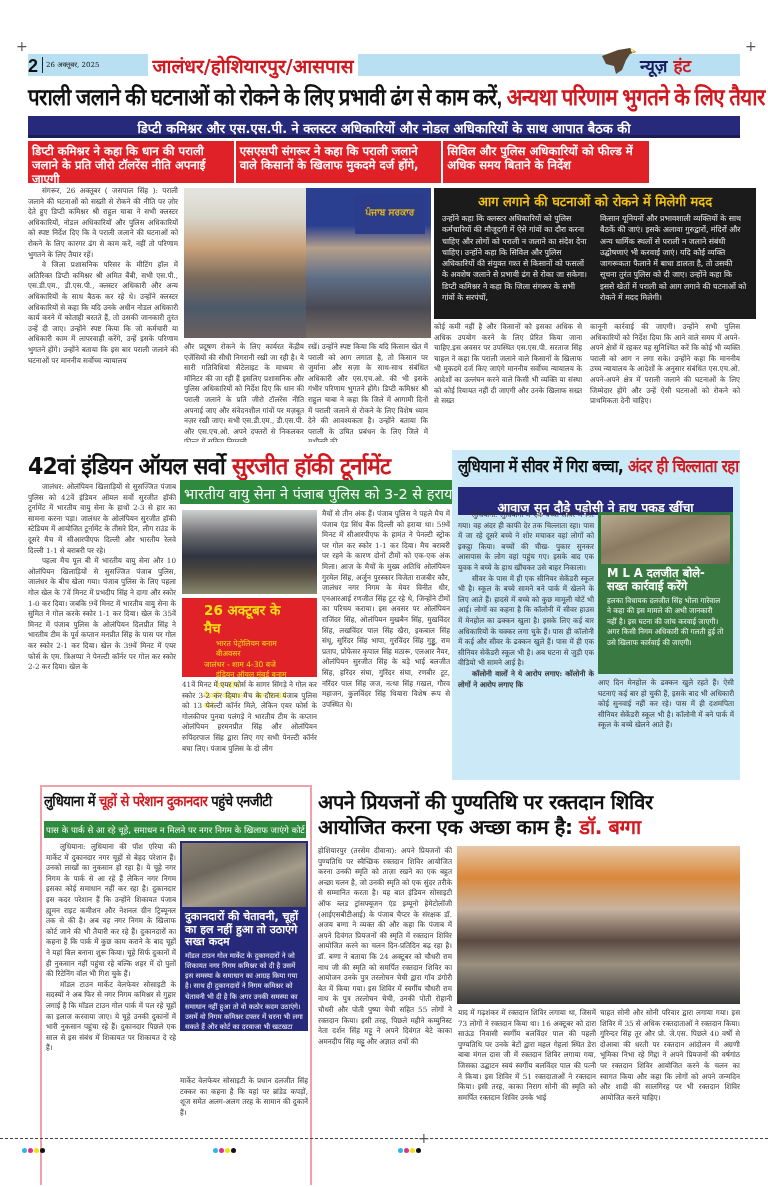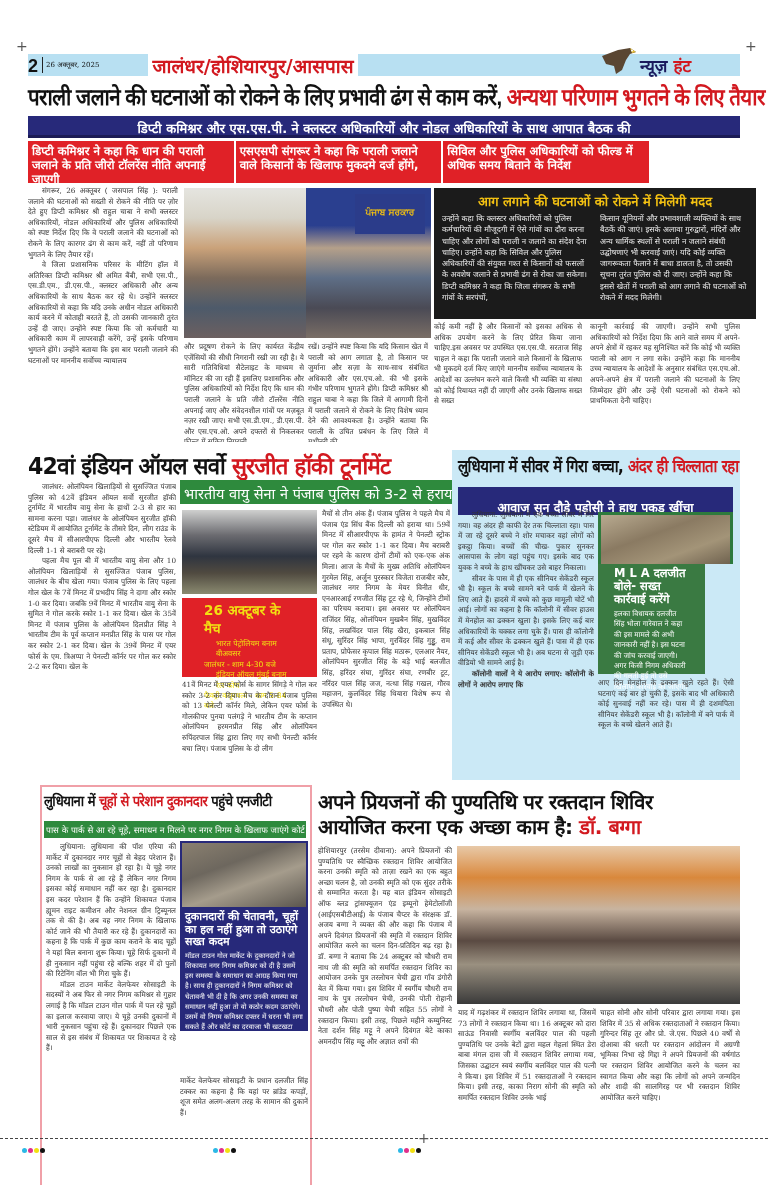--- a/index.html
+++ b/index.html
@@ -34,21 +34,21 @@
   .green-sub{left:180px;top:480px;width:272px;height:24px;background:#2e8a3d;color:#fff;font-size:14.5px;font-family:"DejaVu Sans",sans-serif;padding:3px 4px;white-space:nowrap;overflow:hidden}
   .hockey-photo{left:182px;top:510px;width:135px;height:84px;background:linear-gradient(180deg,#cfd0cf 0%,#6b6b70 30%,#2f3540 55%,#504a40 75%,#8a8a70 100%)}
   .match-box{left:182px;top:598px;width:135px;height:79px;background:#e02127;padding:3px 22px}
   .match-box h4{color:#f2e012;font-size:13.5px;font-family:"DejaVu Sans",sans-serif;margin-bottom:2px}
   .match-box div{color:#f2e012;font-size:7.6px;line-height:10.4px;font-family:"DejaVu Sans",sans-serif}
   .ludh-box{left:452px;top:450px;width:288px;height:330px;background:#cbe9f6}
   .ludh-head{left:458px;top:454px;font-size:17px;font-weight:bold;font-family:"DejaVu Sans",sans-serif;white-space:nowrap;letter-spacing:-0.6px;color:#111;transform:scaleX(0.88);transform-origin:left top}
   .ludh-head .red{color:#d2181f}
   .ludh-sub{left:458px;top:487px;width:275px;height:28px;background:#27297a;color:#fff;text-align:center;font-size:12.5px;font-weight:bold;font-family:"DejaVu Sans",sans-serif;padding-top:12px}
   .sewer-photo{left:598px;top:512px;width:135px;height:52px;border:3px solid #2e7a3d;border-bottom:none;background:linear-gradient(160deg,#b8aa90 0%,#8a7a62 40%,#a39478 70%,#6f624f 100%)}
-  .mla-box{left:598px;top:564px;width:107px;height:110px;background:#3a7a42;color:#fff;padding:3px 16px}
+  .mla-box{left:598px;top:564px;width:135px;height:110px;background:#3a7a42;color:#fff;padding:3px 9px}
   .mla-box h4{font-size:11.5px;line-height:13px;font-family:"DejaVu Sans",sans-serif;margin-bottom:3px}
   .mla-box div{font-size:7.2px;line-height:10.4px;font-family:"DejaVu Sans",sans-serif}
   .rats-box{left:40px;top:785px;width:272px;height:400px;border:2px solid #f0a0a8;border-bottom:none}
   .rats-head{left:44px;top:790px;font-size:14.5px;font-weight:bold;font-family:"DejaVu Sans",sans-serif;white-space:nowrap;letter-spacing:-0.6px;color:#111;transform:scaleX(0.9);transform-origin:left top}
   .rats-head .red{color:#d2181f}
   .rats-sub{left:44px;top:821px;width:262px;height:17px;background:#2e8a3d;color:#fff;font-size:8.6px;font-family:"DejaVu Sans",sans-serif;padding:3px 2px;white-space:nowrap;overflow:hidden}
   .rats-photo{left:180px;top:841px;width:128px;height:68px;background:linear-gradient(160deg,#8a8070 0%,#6d675e 35%,#a59c8c 60%,#5a554e 100%);border:2px solid #27297a}
   .rats-blue{left:180px;top:909px;width:128px;height:122px;background:#27297a;color:#fff;padding:2px 5px}
   .rats-blue h4{font-size:11px;line-height:12.6px;font-family:"DejaVu Sans",sans-serif;margin-bottom:2px}
   .rats-blue div{font-size:7px;line-height:10.2px;font-family:"DejaVu Sans",sans-serif}

